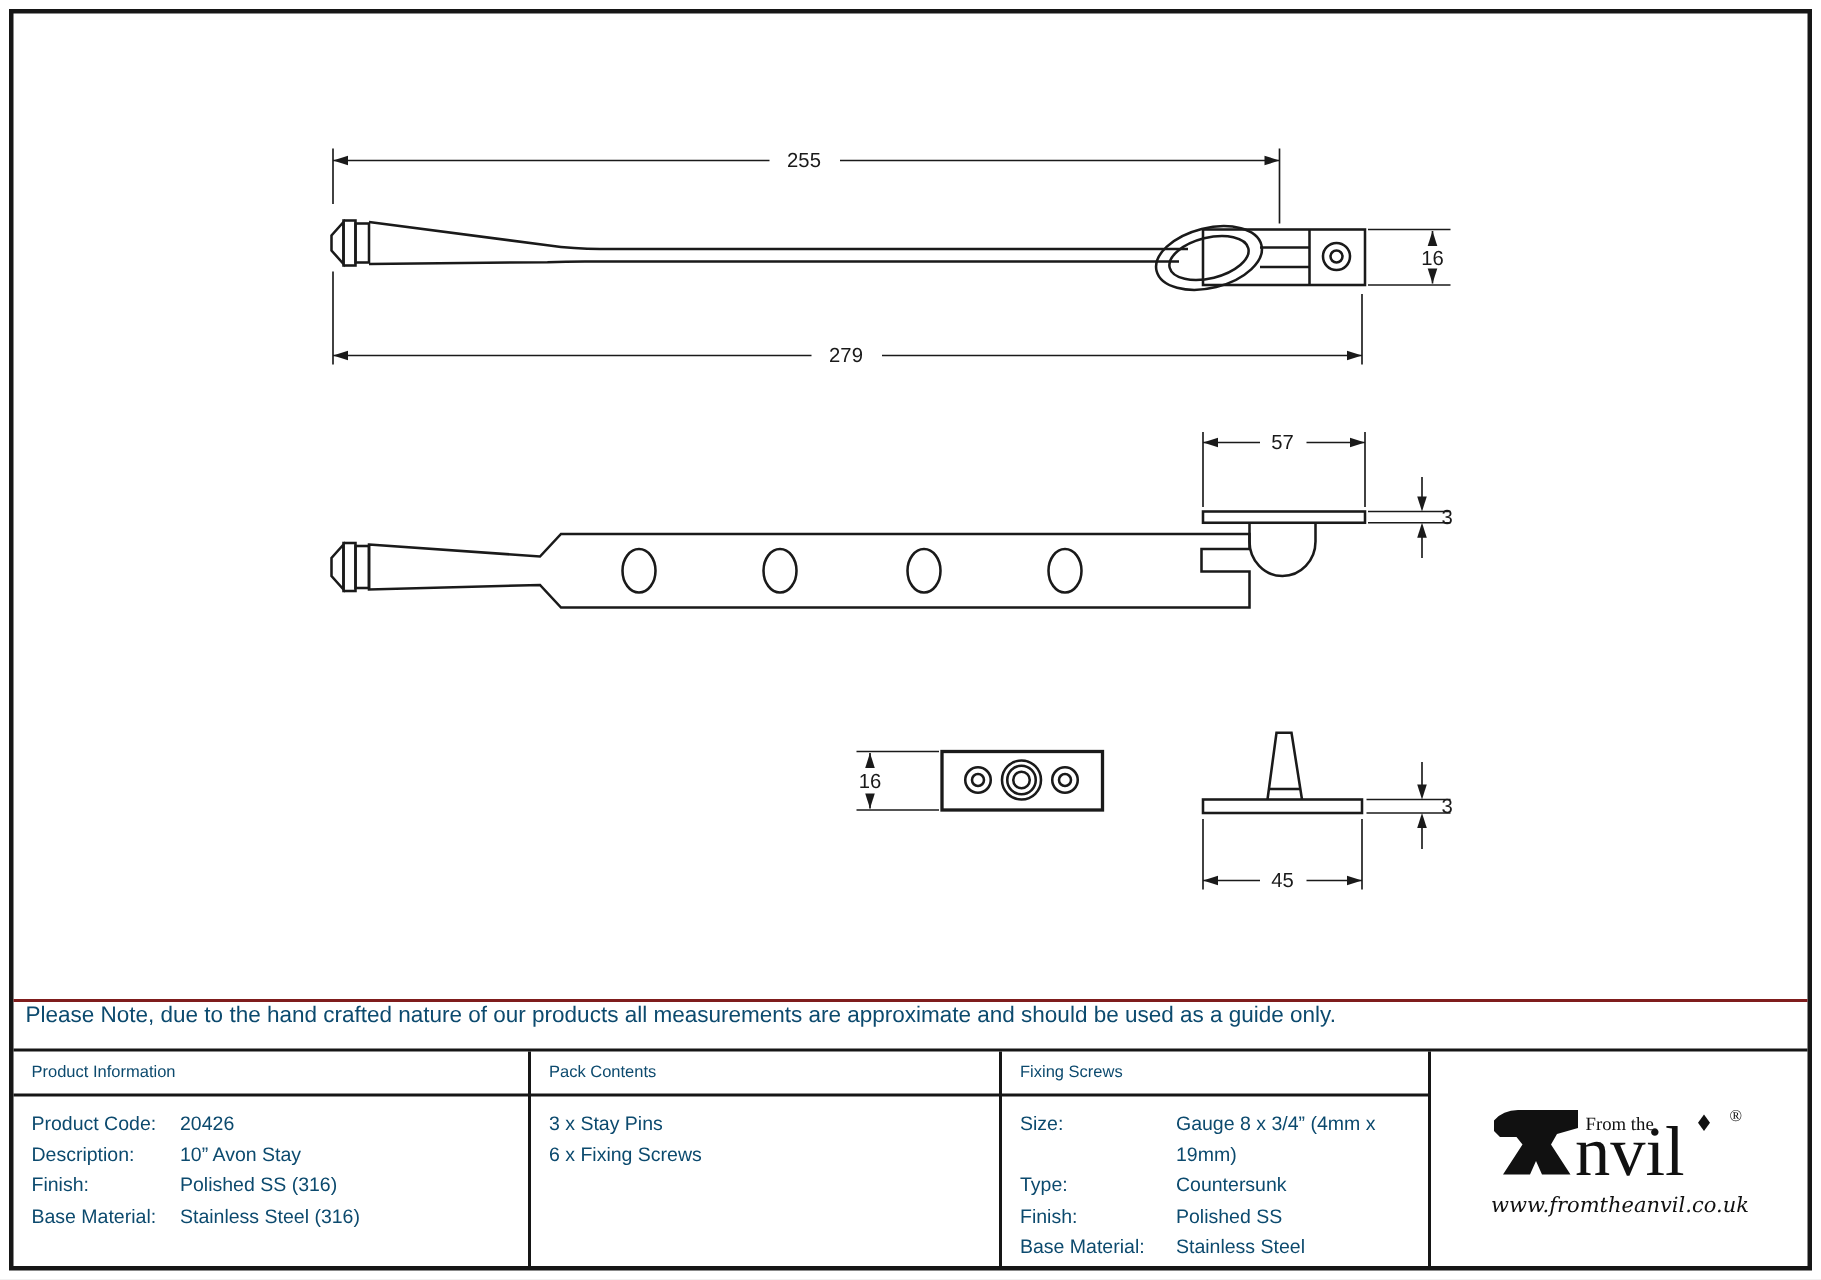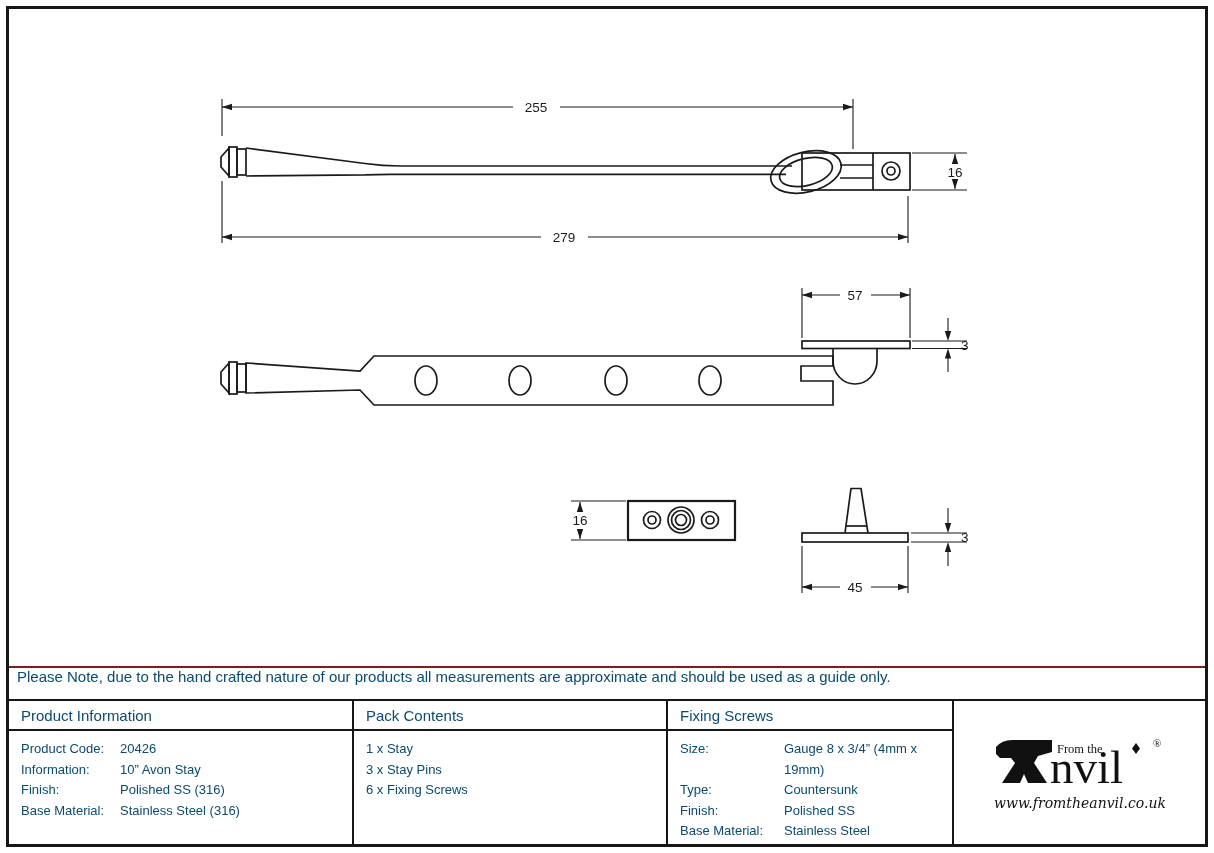--- a/index.html
+++ b/index.html
@@ -21,21 +21,21 @@
     border-top:2px solid #161616;height:143px;flex:0 0 143px;display:flex;
   }
   .col{box-sizing:border-box;display:flex;flex-direction:column;}
   .col + .col{border-left:2px solid #161616;}
   .col-product{width:343px;}
   .col-pack{width:314px;}
   .col-fixing{width:286px;}
   .col-logo{flex:1;align-items:center;justify-content:center;}
   .col-header{
     height:28px;flex:0 0 28px;border-bottom:2px solid #161616;
-    display:flex;align-items:center;padding:0 12px;font-size:15px;
+    display:flex;align-items:center;padding:0 12px;font-size:11px;
   }
   .col-body{padding:8px 4px 0 12px;font-size:13px;}
   .kv{display:flex;line-height:20.5px;}
   .col-product .k{width:99px;flex:0 0 99px;}
   .col-fixing .k{width:104px;flex:0 0 104px;}
   .pack-item{line-height:20.5px;}
   .dim-text{font-size:13.5px;fill:#1a1a1a;font-family:"Liberation Sans",sans-serif;}
   .outline{stroke:#1a1a1a;stroke-width:1.7;fill:none;}
   .outline-thick{stroke:#1a1a1a;stroke-width:2.2;fill:none;}
   .dimline{stroke:#1a1a1a;stroke-width:1.1;fill:none;}
@@ -195,40 +195,39 @@
       <div class="col col-product">
         <div class="col-header">
           <span>Product Information</span>
         </div>
         <div class="col-body">
           <div class="kv">
             <span class="k">Product Code:</span>
             <span class="v">20426</span>
           </div>
           <div class="kv">
-            <span class="k">Information:</span>
+            <span class="k">Description:</span>
             <span class="v">10” Avon Stay</span>
           </div>
           <div class="kv">
             <span class="k">Finish:</span>
             <span class="v">Polished SS (316)</span>
           </div>
           <div class="kv">
             <span class="k">Base Material:</span>
             <span class="v">Stainless Steel (316)</span>
           </div>
         </div>
       </div>
 
       <div class="col col-pack">
         <div class="col-header">
           <span>Pack Contents</span>
         </div>
         <div class="col-body">
-          <div class="pack-item">1 x Stay</div>
           <div class="pack-item">3 x Stay Pins</div>
           <div class="pack-item">6 x Fixing Screws</div>
         </div>
       </div>
 
       <div class="col col-fixing">
         <div class="col-header">
           <span>Fixing Screws</span>
         </div>
         <div class="col-body">

